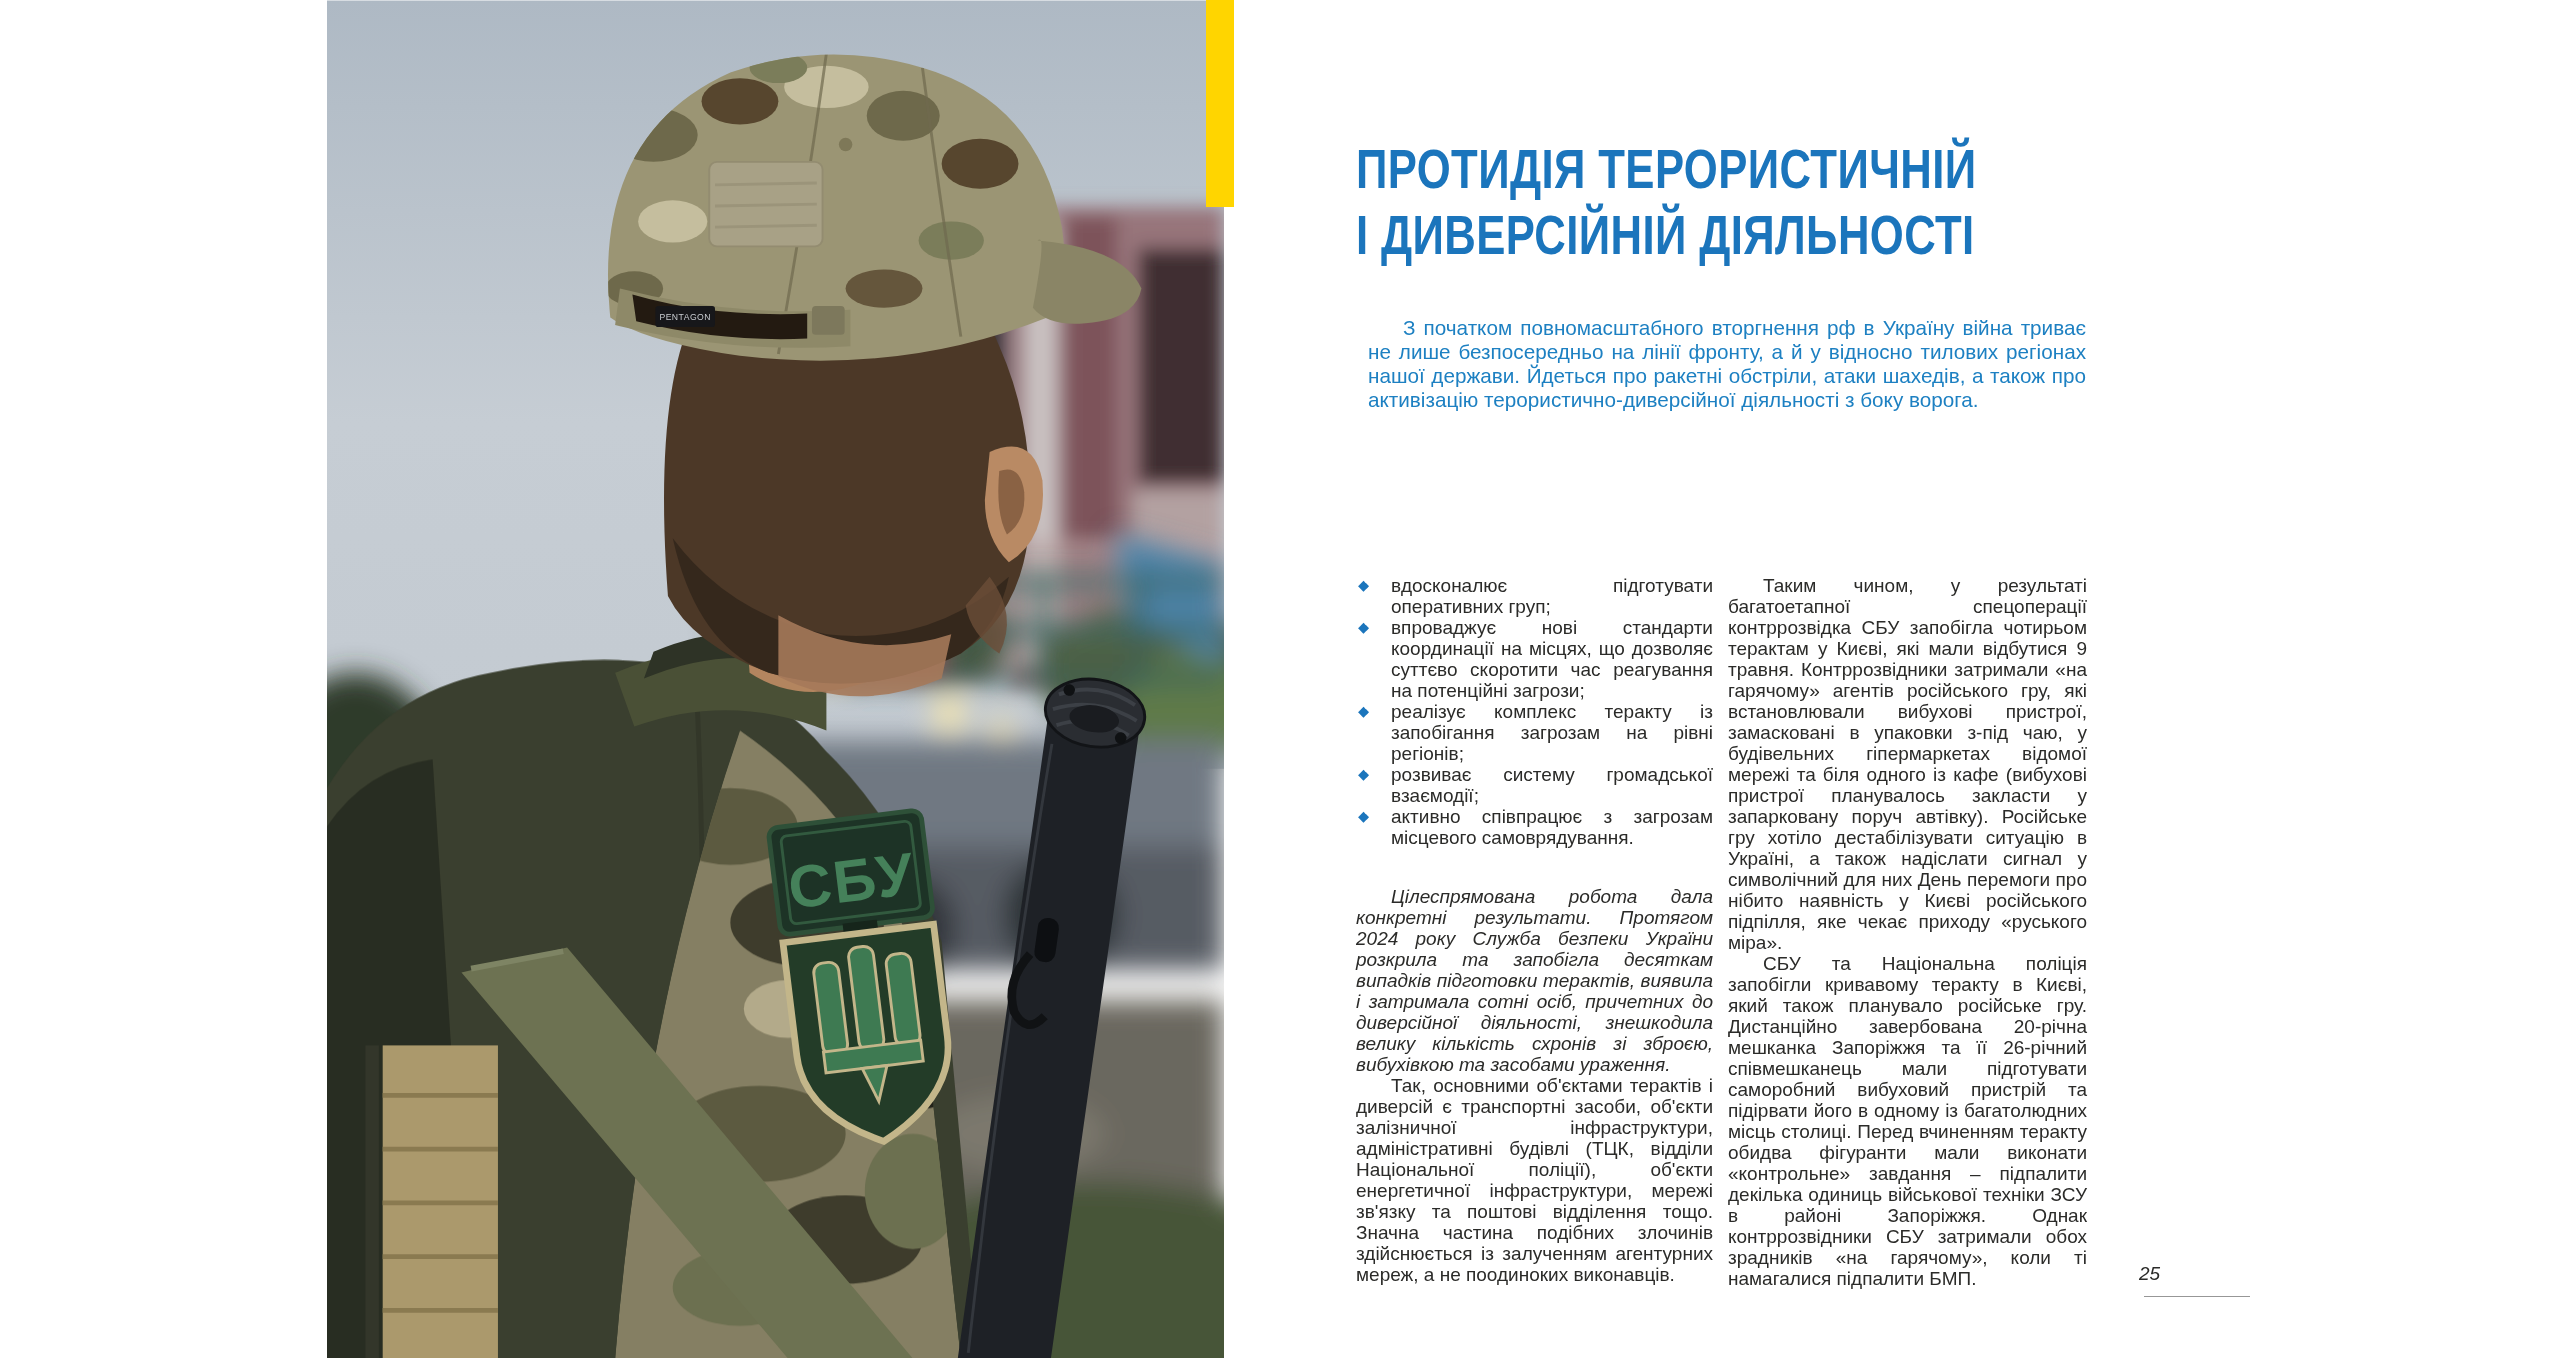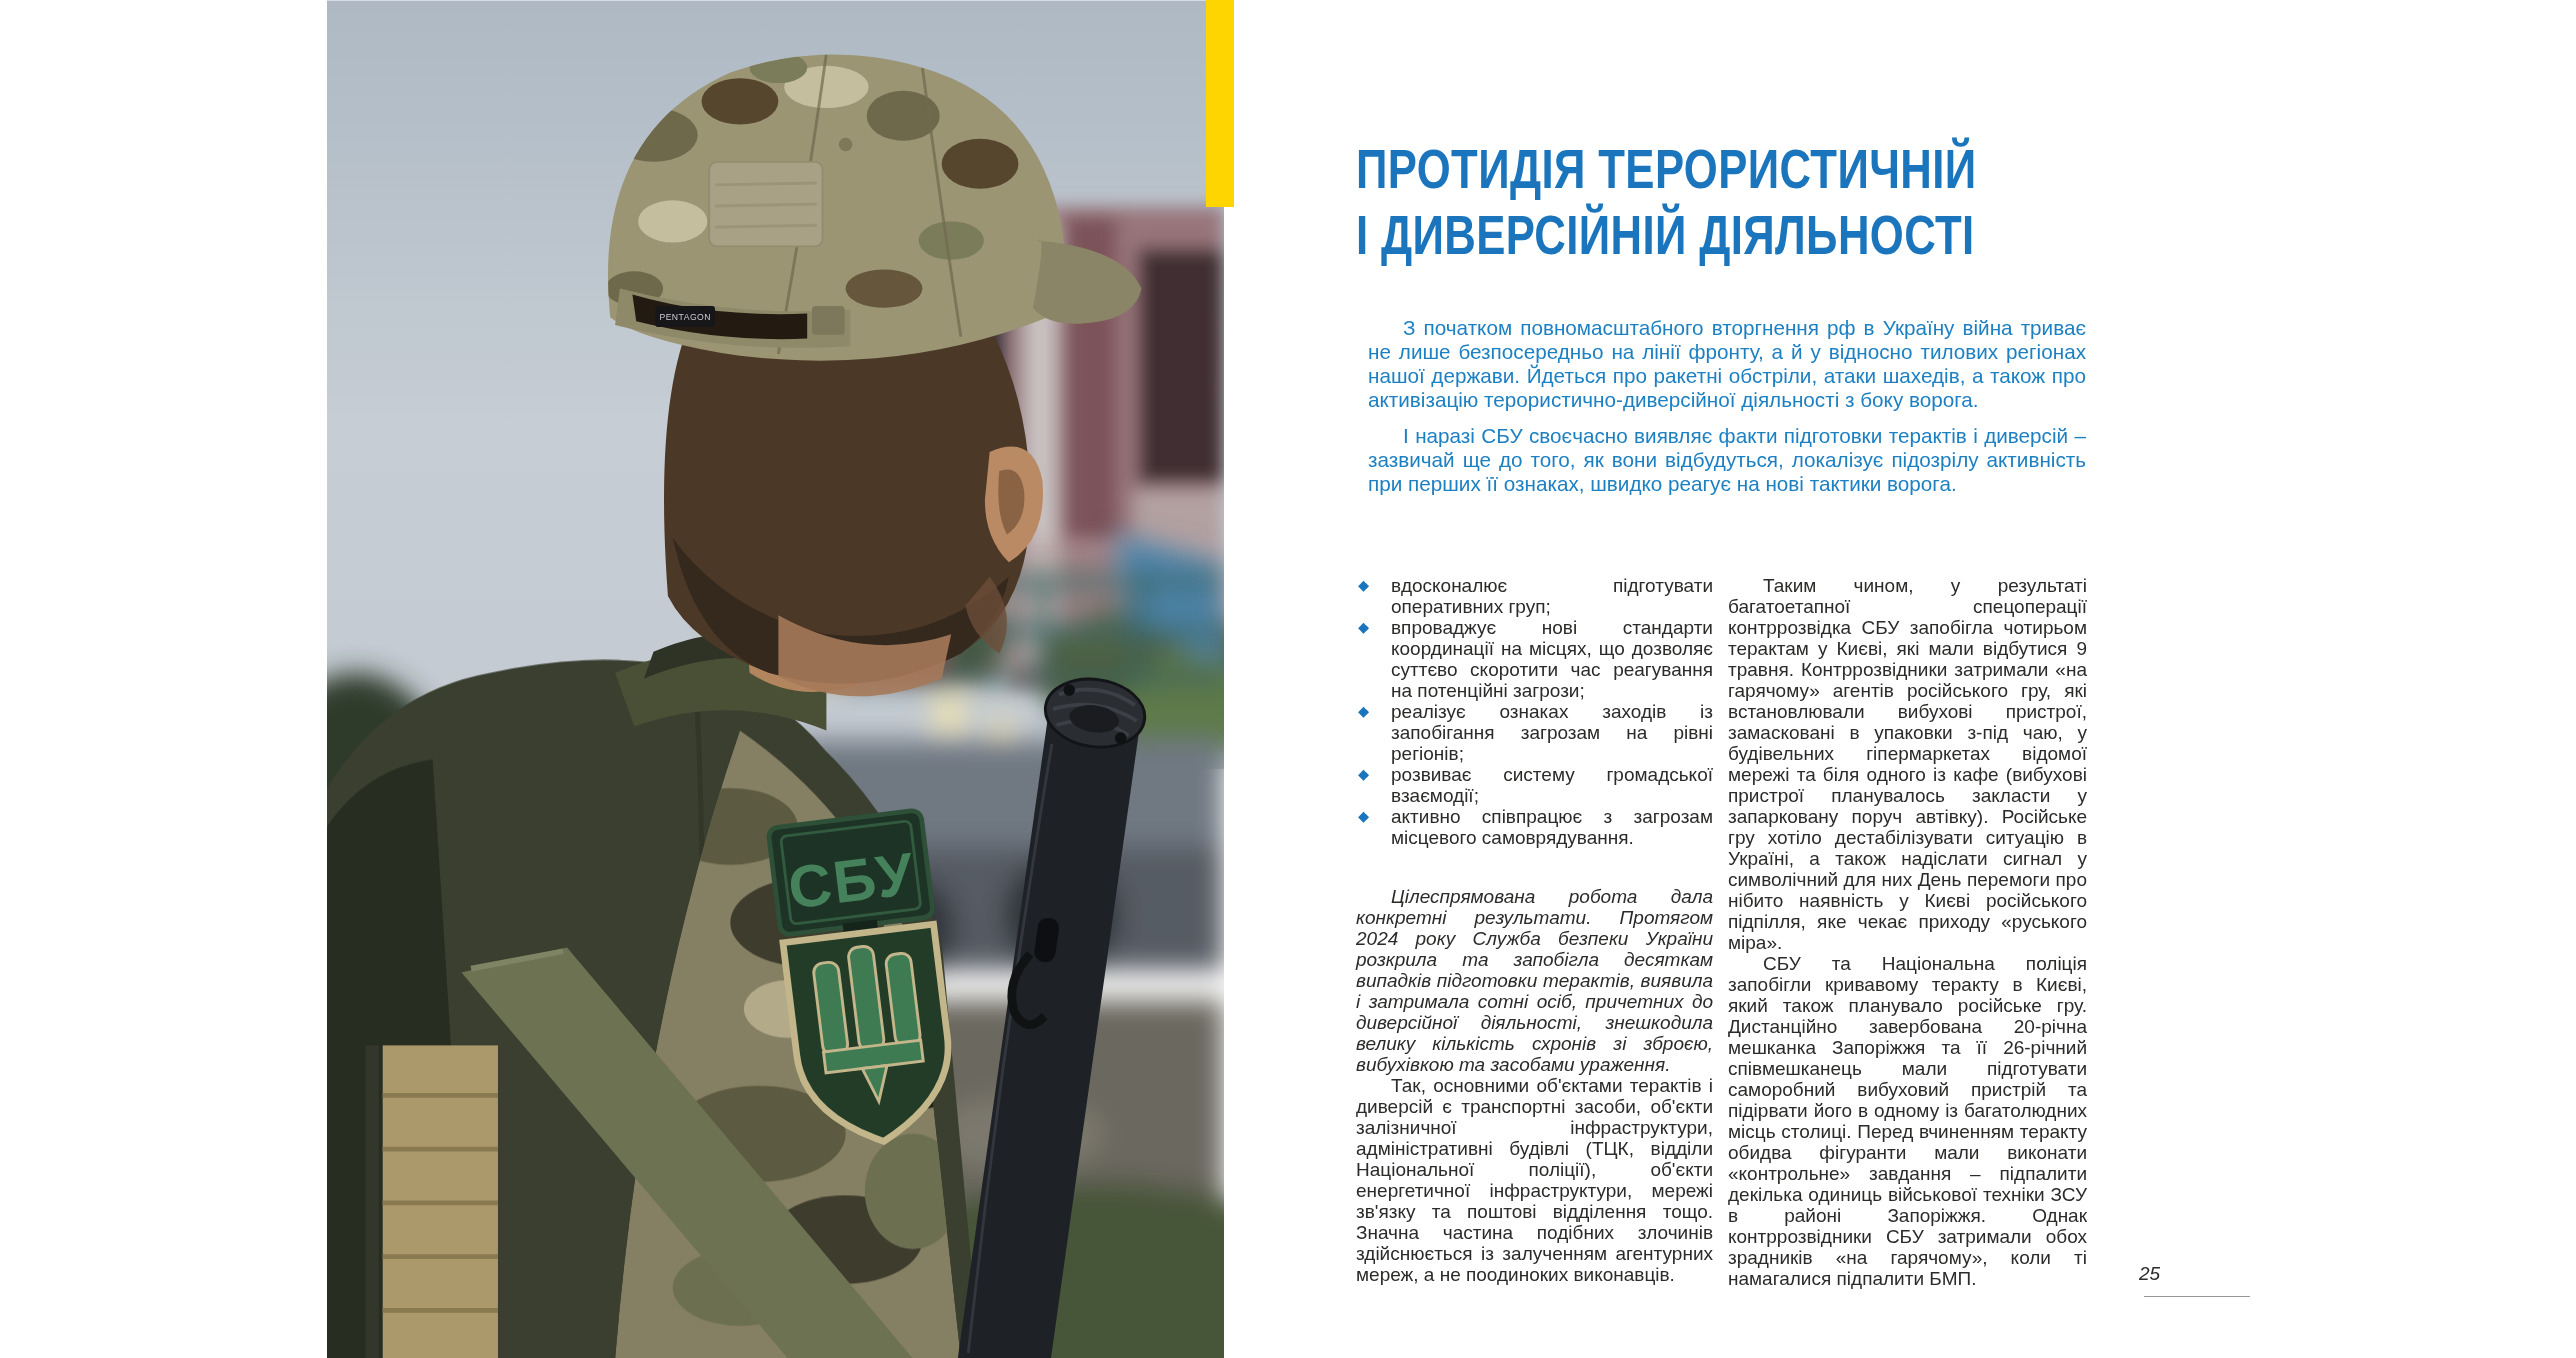--- a/index.html
+++ b/index.html
@@ -203,34 +203,33 @@
 
   <div class="yellow-bar"></div>
 
   <div class="heading">
     <div>ПРОТИДІЯ ТЕРОРИСТИЧНІЙ</div>
     <div>І ДИВЕРСІЙНІЙ ДІЯЛЬНОСТІ</div>
   </div>
 
   <div class="intro">
     <p>З початком повномасштабного вторгнення рф в Україну війна триває не лише безпосередньо на лінії фронту, а й у відносно тилових регіонах нашої держави. Йдеться про ракетні обстріли, атаки шахедів, а також про активізацію терористично-диверсійної діяльності з боку ворога.</p>
-    <p>І наразі СБУ своєчасно виявляє факти підготовки терактів і диверсій – зазвичай ще до того, як вони відбудуться, локалізує підозрілу активність при перших її ознаках, швидко реагує на нові тактики ворога.</p>
   </div>
 
   <div class="col col-left">
     <ul class="bullets">
       <li>
         <span class="marker">◆</span>
         <span>вдосконалює підготувати оперативних груп;</span></li>
       <li>
         <span class="marker">◆</span>
         <span>впроваджує нові стандарти координації на місцях, що дозволяє суттєво скоротити час реагування на потенційні загрози;</span></li>
       <li>
         <span class="marker">◆</span>
-        <span>реалізує ознаках заходів із запобігання загрозам на рівні регіонів;</span></li>
+        <span>реалізує комплекс теракту із запобігання загрозам на рівні регіонів;</span></li>
       <li>
         <span class="marker">◆</span>
         <span>розвиває систему громадської взаємодії;</span></li>
       <li>
         <span class="marker">◆</span>
         <span>активно співпрацює з загрозам місцевого самоврядування.</span></li>
     </ul>
     <p class="gap">Цілеспрямована робота дала конкретні результати. Протягом 2024 року Служба безпеки України розкрила та запобігла десяткам випадків підготовки терактів, виявила і затримала сотні осіб, причетних до диверсійної діяльності, знешкодила велику кількість схронів зі зброєю, вибухівкою та засобами ураження.</p>
     <p>Так, основними об'єктами терактів і диверсій є транспортні засоби, об'єкти залізничної інфраструктури, адміністративні будівлі (ТЦК, відділи Національної поліції), об'єкти енергетичної інфраструктури, мережі зв'язку та поштові відділення тощо. Значна частина подібних злочинів здійснюється із залученням агентурних мереж, а не поодиноких виконавців.</p>
   </div>

